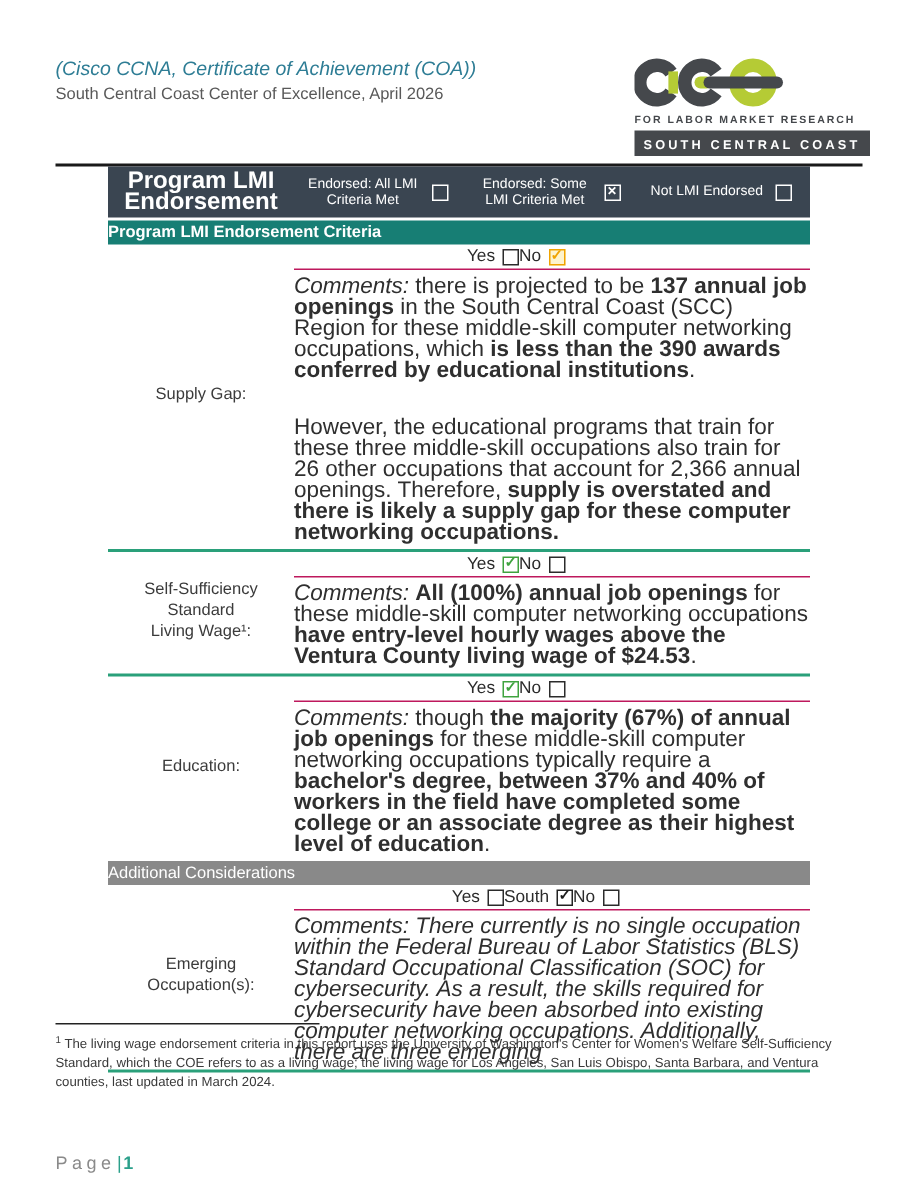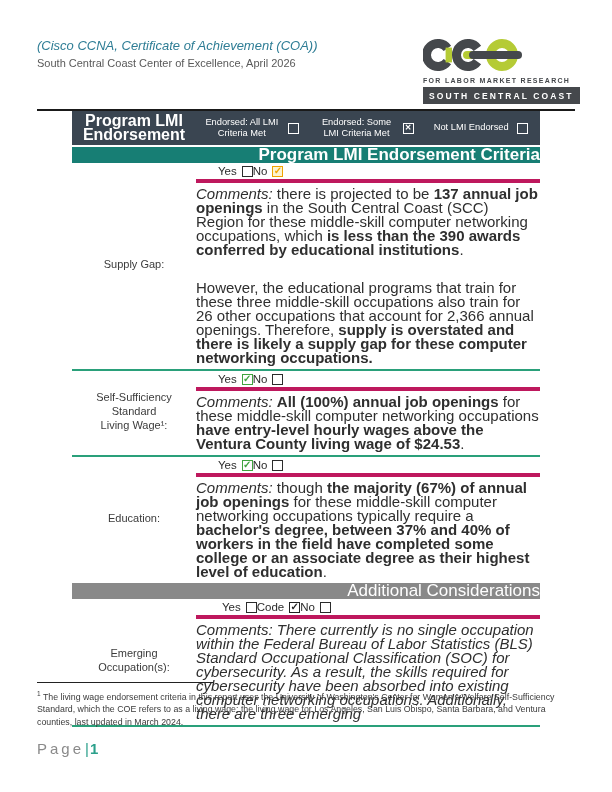--- a/index.html
+++ b/index.html
@@ -30,51 +30,51 @@
   .summary-heading { color:var(--accent-teal); font-size:13.5px; font-weight:bold; margin:9px 0 4px 35px; }
 
   .lmi-table { margin-left:35px; width:468px; }
 
   .endorse-header { display:flex; align-items:center; background:var(--band-dark); color:#fff; height:34px; padding:2px 2px; }
   .endorse-label { width:120px; font-weight:bold; font-size:16px; text-align:center; line-height:14px; }
   #endorse-options { flex:1; display:flex; }
   .hdr-opt { flex:1; display:flex; align-items:center; justify-content:center; gap:8px; }
   .hdr-opt-label { font-size:9.3px; line-height:11.5px; text-align:center; width:76px; }
 
-  .band { text-align:right; color:#fff; font-size:17px; height:16px; line-height:16px; }
+  .band { text-align:left; color:#fff; font-size:11px; height:16px; line-height:16px; }
   .band-teal { background:var(--band-teal); font-weight:bold; margin-top:2px; }
   .band-gray { background:var(--band-gray); font-weight:normal; }
 
   .crit-row { display:flex; padding:0 0 4px 0; }
   #criteria-rows .crit-row + .crit-row { border-top:2px solid var(--divider-green); }
   #additional-rows .crit-row { border-bottom:2px solid var(--divider-green); }
   .row-label { width:124px; display:flex; flex-direction:column; justify-content:center; align-items:center; text-align:center; font-size:11px; line-height:14px; color:#3b3b3b; }
   .row-content { flex:1; }
-  .opt-line { display:flex; justify-content:flex-start; padding:2px 70px 2px 22px; border-bottom:4px solid #be185d; margin-bottom:3px; }
+  .opt-line { display:flex; justify-content:center; padding:2px 70px 2px 22px; border-bottom:1px solid #be185d; margin-bottom:3px; }
   .opt-line.three { padding:2px 48px 2px 26px; }
   .opt-group { display:inline-flex; align-items:center; gap:5px; font-size:11.5px; color:#2b2b2b; }
   .comments { font-size:15px; line-height:14px; color:#2f2f2f; padding-top:1px; }
   .comments p { margin:0; }
   .comments p + p { margin-top:24px; }
 
   
   .cb { width:11px; height:11px; border:1.4px solid #2b2b2b; display:inline-flex; align-items:center; justify-content:center;
         font-size:10px; line-height:10px; font-weight:bold; flex:none; background:transparent; overflow:visible; }
   .cb-empty  { border-color:#2b2b2b; background:#fff; }
   .cb-green  { border-color:var(--check-green); color:var(--check-green); background:#fff; }
   .cb-orange { border-color:var(--check-orange); color:var(--check-orange); background:#fdf3ce; }
   .cb-black  { border-color:#232323; color:#1c1c1c; }
   .cb-x, .cb-empty-white { border-color:#fff; color:#fff; font-size:8px; }
 
   
   .footnote-area { position:absolute; left:37px; top:682px; width:538px; }
   .footnote-sep { width:176px; border-top:1.3px solid #222; margin-bottom:5px; }
   .footnote { font-size:8.8px; line-height:12.5px; color:#3a3a3a; }
   .footnote sup { font-size:6.5px; }
-  .page-footer { position:absolute; left:37px; top:740px; font-size:15px; color:#8a8a8a; letter-spacing:3px; }
+  .page-footer { position:absolute; left:37px; top:768px; font-size:12px; color:#8a8a8a; letter-spacing:3px; }
   .page-footer .pg-sep { color:#2ba08b; margin:0 1px; letter-spacing:0; }
   .page-footer .pg-num { color:#2ba08b; font-weight:bold; letter-spacing:0; }
 </style>
 </head>
 <body>
 
 <div class="page">
 
   <div class="doc-header">
     <div class="title-block">
@@ -199,21 +199,21 @@
             <div>Emerging</div>
             <div>Occupation(s):</div>
           </div>
           <div class="row-content">
             <div class="opt-line three">
               <span class="opt-group">
                 <span class="opt-text">Yes</span>
                 <span class="cb cb-empty"></span>
               </span>
               <span class="opt-group">
-                <span class="opt-text">Code</span>
+                <span class="opt-text">South</span>
                 <span class="cb cb-black">✓</span>
               </span>
               <span class="opt-group">
                 <span class="opt-text">No</span>
                 <span class="cb cb-empty"></span>
               </span>
             </div>
             <div class="comments">
               <p><span style="font-style: italic;">Comments: There currently is no single occupation within the Federal Bureau of Labor Statistics (BLS) Standard Occupational Classification (SOC) for cybersecurity. As a result, the skills required for cybersecurity have been absorbed into existing computer networking occupations. Additionally, there are three emerging</span></p>
             </div>

